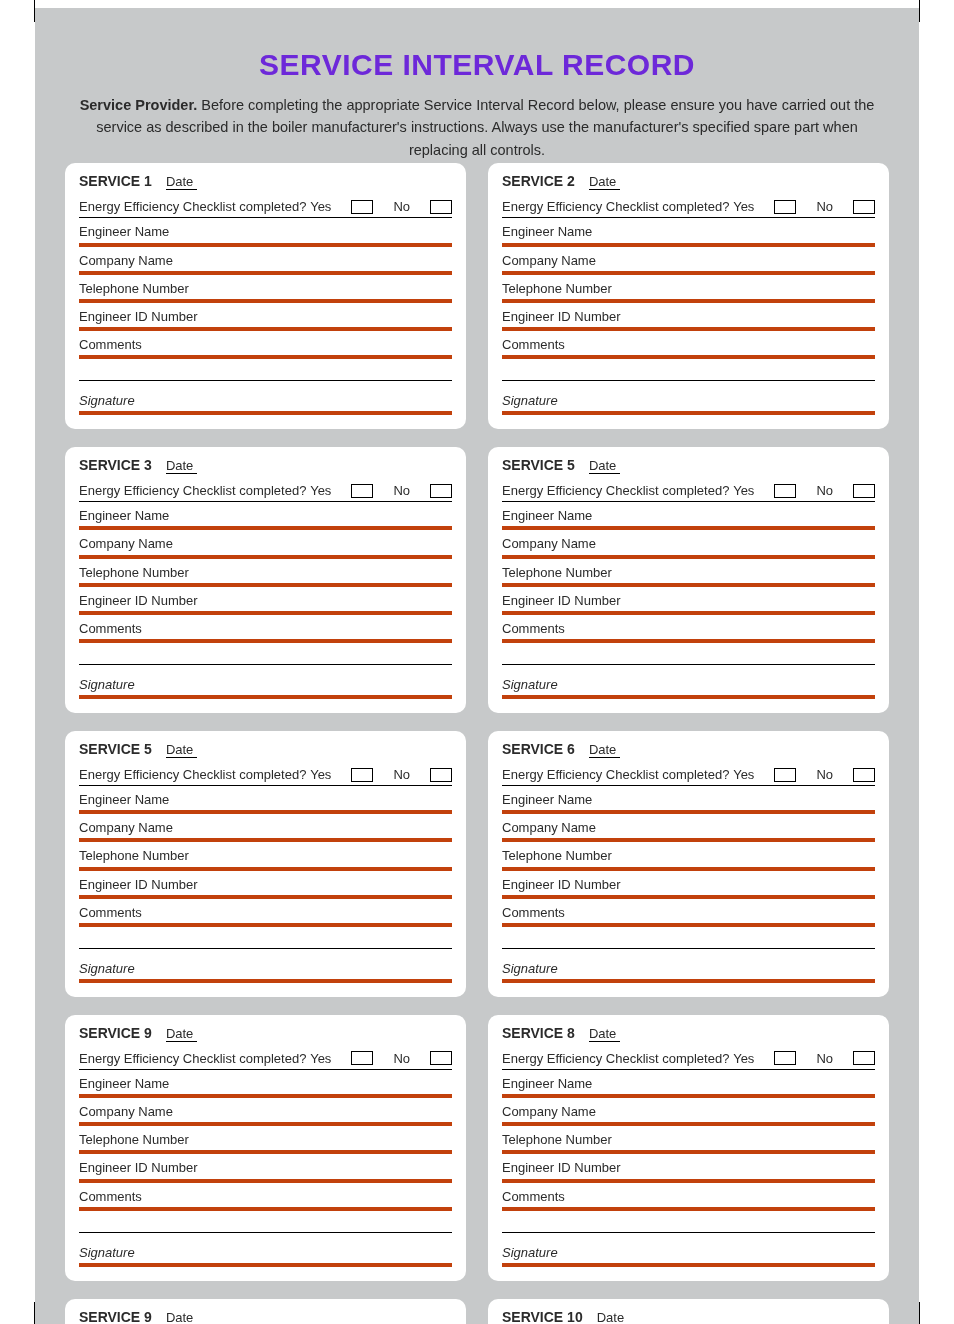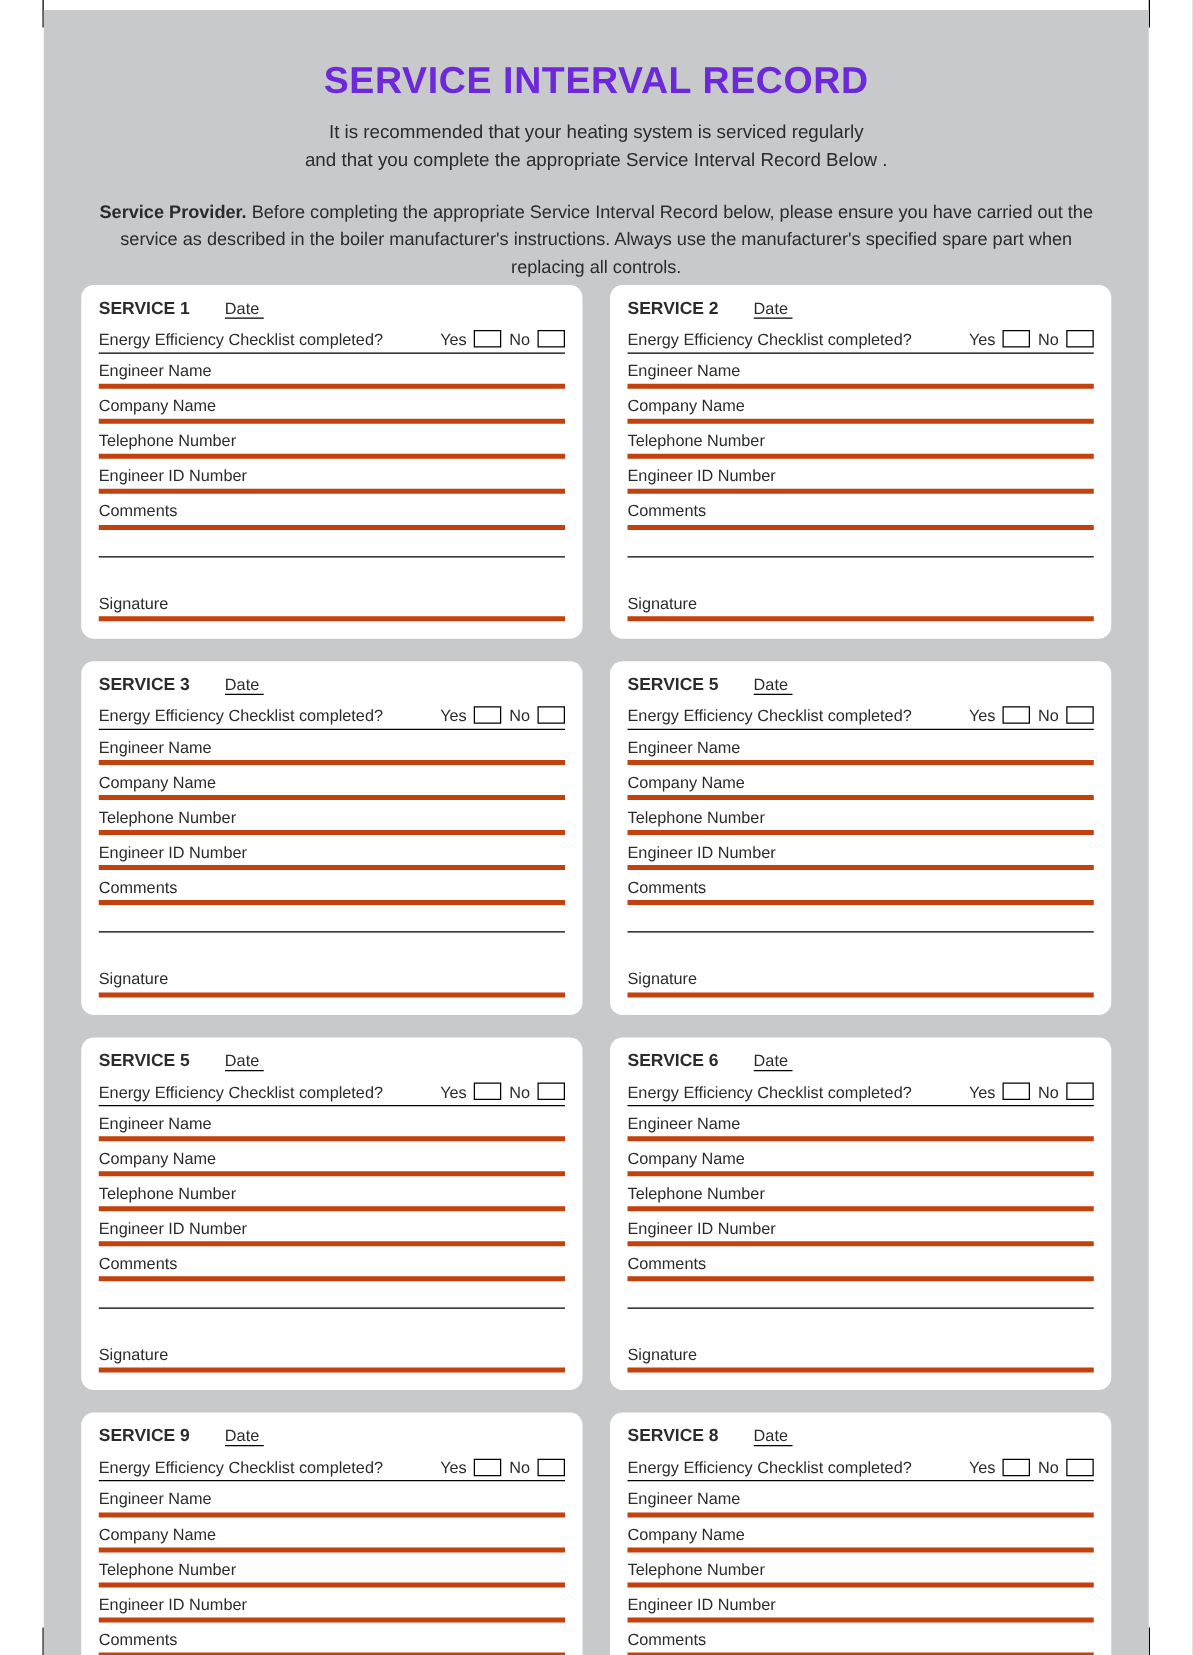--- a/index.html
+++ b/index.html
@@ -28,54 +28,50 @@
   .provider .lead { font-weight: bold; }
 
   .grid { display: grid; grid-template-columns: 1fr 1fr; column-gap: 22px; row-gap: 18px; }
 
   .card {
     background: #ffffff;
     border-radius: 10px;
     padding: 10px 14px 14px 14px;
   }
 
-  .hdr { display: flex; align-items: baseline; gap: 28px; margin-bottom: 6px; }
+  .hdr { display: flex; align-items: baseline; gap: 14px; margin-bottom: 6px; }
   .hdr .svc { font-weight: bold; font-size: 14px; }
   .hdr .date { font-size: 13px; border-bottom: 1px solid #000; flex: 0 0 auto; padding-right: 4px; }
 
   .row { display: flex; align-items: flex-end; gap: 8px; border-bottom: 4px solid #c2410c; font-size: 13px; line-height: 1.55; padding-top: 4px; }
   .row .lbl { flex: 0 0 auto; }
   .row .fill { flex: 1 1 auto; }
 
   .checkrow { display: flex; align-items: flex-end; justify-content: space-between; font-size: 13px; border-bottom: 1px solid #000; padding: 3px 0 3px 0; }
   .checkrow .q { flex: 1 1 auto; }
-  .yn { display: flex; align-items: center; gap: 6px; }
+  .yn { display: flex; align-items: center; gap: 20px; }
   .yn span { font-size: 13px; }
   .yn .box { display:inline-block; width: 22px; height: 14px; border: 1px solid #000; background:#fff; }
 
   .blankline { border-bottom: 1px solid #000; height: 18px; margin-top: 4px; }
 
-  .sig { margin-top: 23px; }
+  .sig { margin-top: 6px; font-style: italic; }
 </style>
 </head>
 <body>
 
 <div class="crop-tl-v"></div>
 <div class="crop-tr-v"></div>
 <div class="crop-bl-v"></div>
 <div class="crop-br-v"></div>
 
 <div class="page-bg">
 
   <h1 class="title">SERVICE INTERVAL RECORD</h1>
 
-  <div class="intro">
-    <div>It is recommended that your heating system is serviced regularly</div>
-    <div>and that you complete the appropriate Service Interval Record Below .</div>
-  </div>
 
   <p class="provider">
     <span class="lead">Service Provider.</span><span> Before completing the appropriate Service Interval Record below, please ensure you have carried out the service as described in the boiler manufacturer's instructions. Always use the manufacturer's specified spare part when replacing all controls.</span>
   </p>
 
   <div class="grid" id="cards">
       <div class="card">
     <div class="hdr">
       <span class="svc">SERVICE 1</span>
       <span class="date">Date</span>

